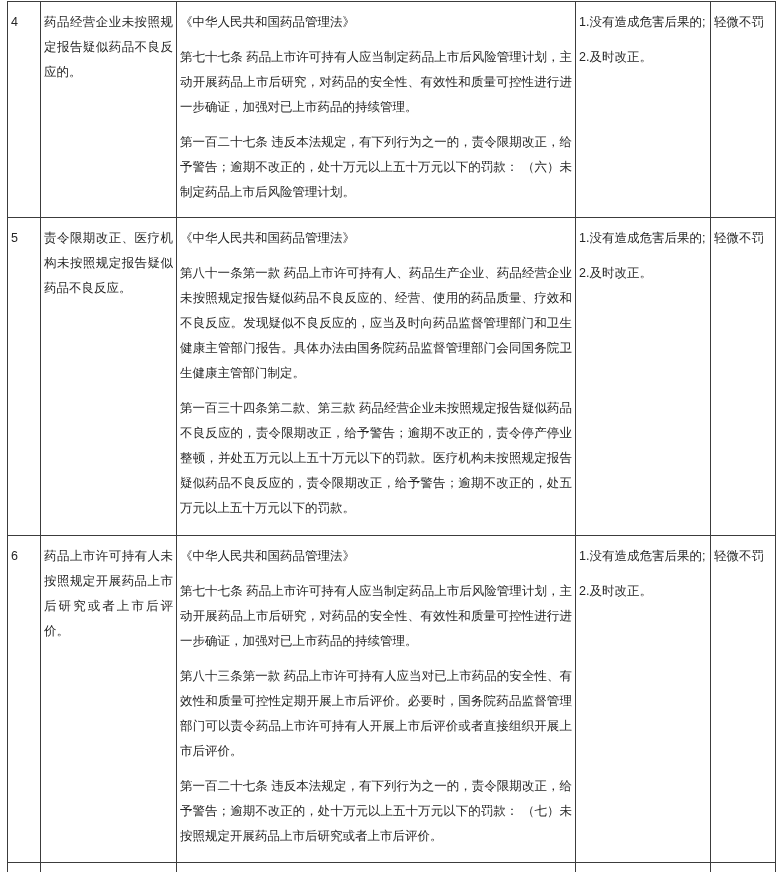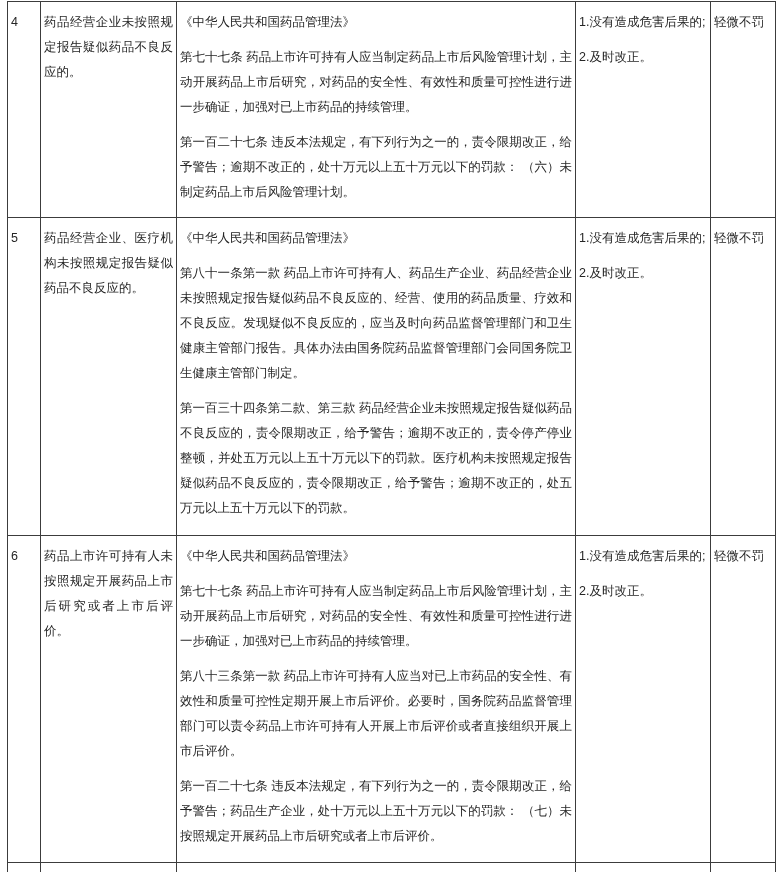--- a/index.html
+++ b/index.html
@@ -75,21 +75,21 @@
     <td class="col-penalty">
       <p>轻微不罚</p>
     </td>
   </tr>
 
   <tr class="row-5">
     <td class="col-no">
       <p>5</p>
     </td>
     <td class="col-violation">
-      <p>药品经营企业、医疗机构未按照规定报告疑似药品不良反应的。</p>
+      <p>责令限期改正、医疗机构未按照规定报告疑似药品不良反应。</p>
     </td>
     <td class="col-basis">
       <p>《中华人民共和国药品管理法》</p>
       <p>第八十一条第一款 药品上市许可持有人、药品生产企业、药品经营企业未按照规定报告疑似药品不良反应的、经营、使用的药品质量、疗效和不良反应。发现疑似不良反应的，应当及时向药品监督管理部门和卫生健康主管部门报告。具体办法由国务院药品监督管理部门会同国务院卫生健康主管部门制定。</p>
       <p>第一百三十四条第二款、第三款 药品经营企业未按照规定报告疑似药品不良反应的，责令限期改正，给予警告；逾期不改正的，责令停产停业整顿，并处五万元以上五十万元以下的罚款。医疗机构未按照规定报告疑似药品不良反应的，责令限期改正，给予警告；逾期不改正的，处五万元以上五十万元以下的罚款。</p>
     </td>
     <td class="col-conditions">
       <p>1.没有造成危害后果的;</p>
       <p>2.及时改正。</p>
     </td>
@@ -102,21 +102,21 @@
     <td class="col-no">
       <p>6</p>
     </td>
     <td class="col-violation">
       <p>药品上市许可持有人未按照规定开展药品上市后研究或者上市后评价。</p>
     </td>
     <td class="col-basis">
       <p>《中华人民共和国药品管理法》</p>
       <p>第七十七条 药品上市许可持有人应当制定药品上市后风险管理计划，主动开展药品上市后研究，对药品的安全性、有效性和质量可控性进行进一步确证，加强对已上市药品的持续管理。</p>
       <p>第八十三条第一款  药品上市许可持有人应当对已上市药品的安全性、有效性和质量可控性定期开展上市后评价。必要时，国务院药品监督管理部门可以责令药品上市许可持有人开展上市后评价或者直接组织开展上市后评价。</p>
-      <p>第一百二十七条 违反本法规定，有下列行为之一的，责令限期改正，给予警告；药品生产企业，处十万元以上五十万元以下的罚款： （七）未按照规定开展药品上市后研究或者上市后评价。</p>
+      <p>第一百二十七条 违反本法规定，有下列行为之一的，责令限期改正，给予警告；逾期不改正的，处十万元以上五十万元以下的罚款： （七）未按照规定开展药品上市后研究或者上市后评价。</p>
     </td>
     <td class="col-conditions">
       <p>1.没有造成危害后果的;</p>
       <p>2.及时改正。</p>
     </td>
     <td class="col-penalty">
       <p>轻微不罚</p>
     </td>
   </tr>
 

